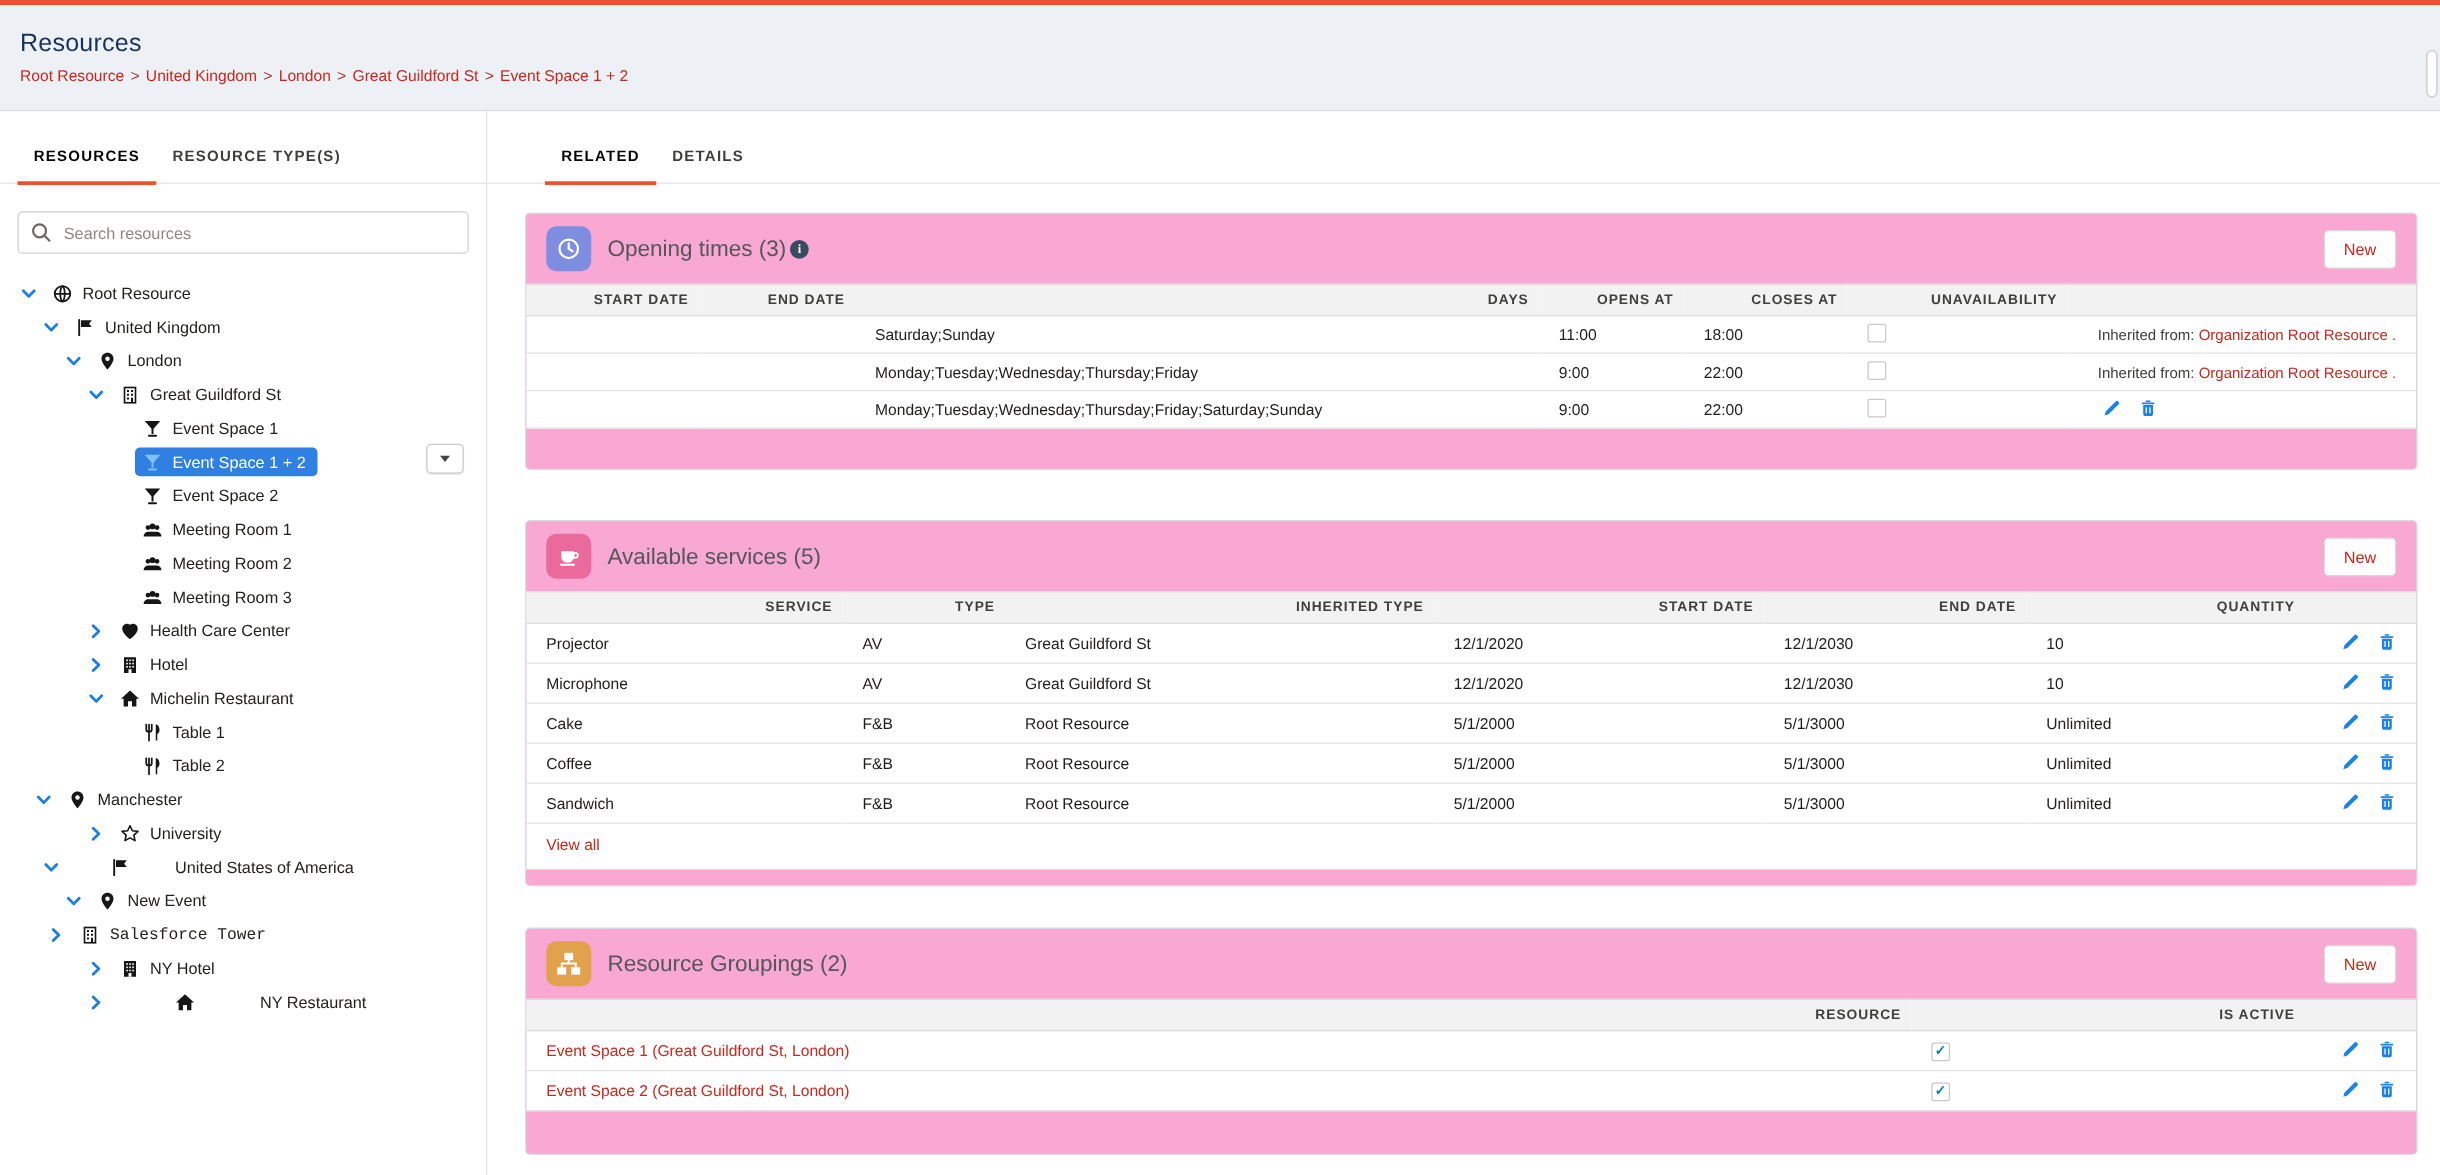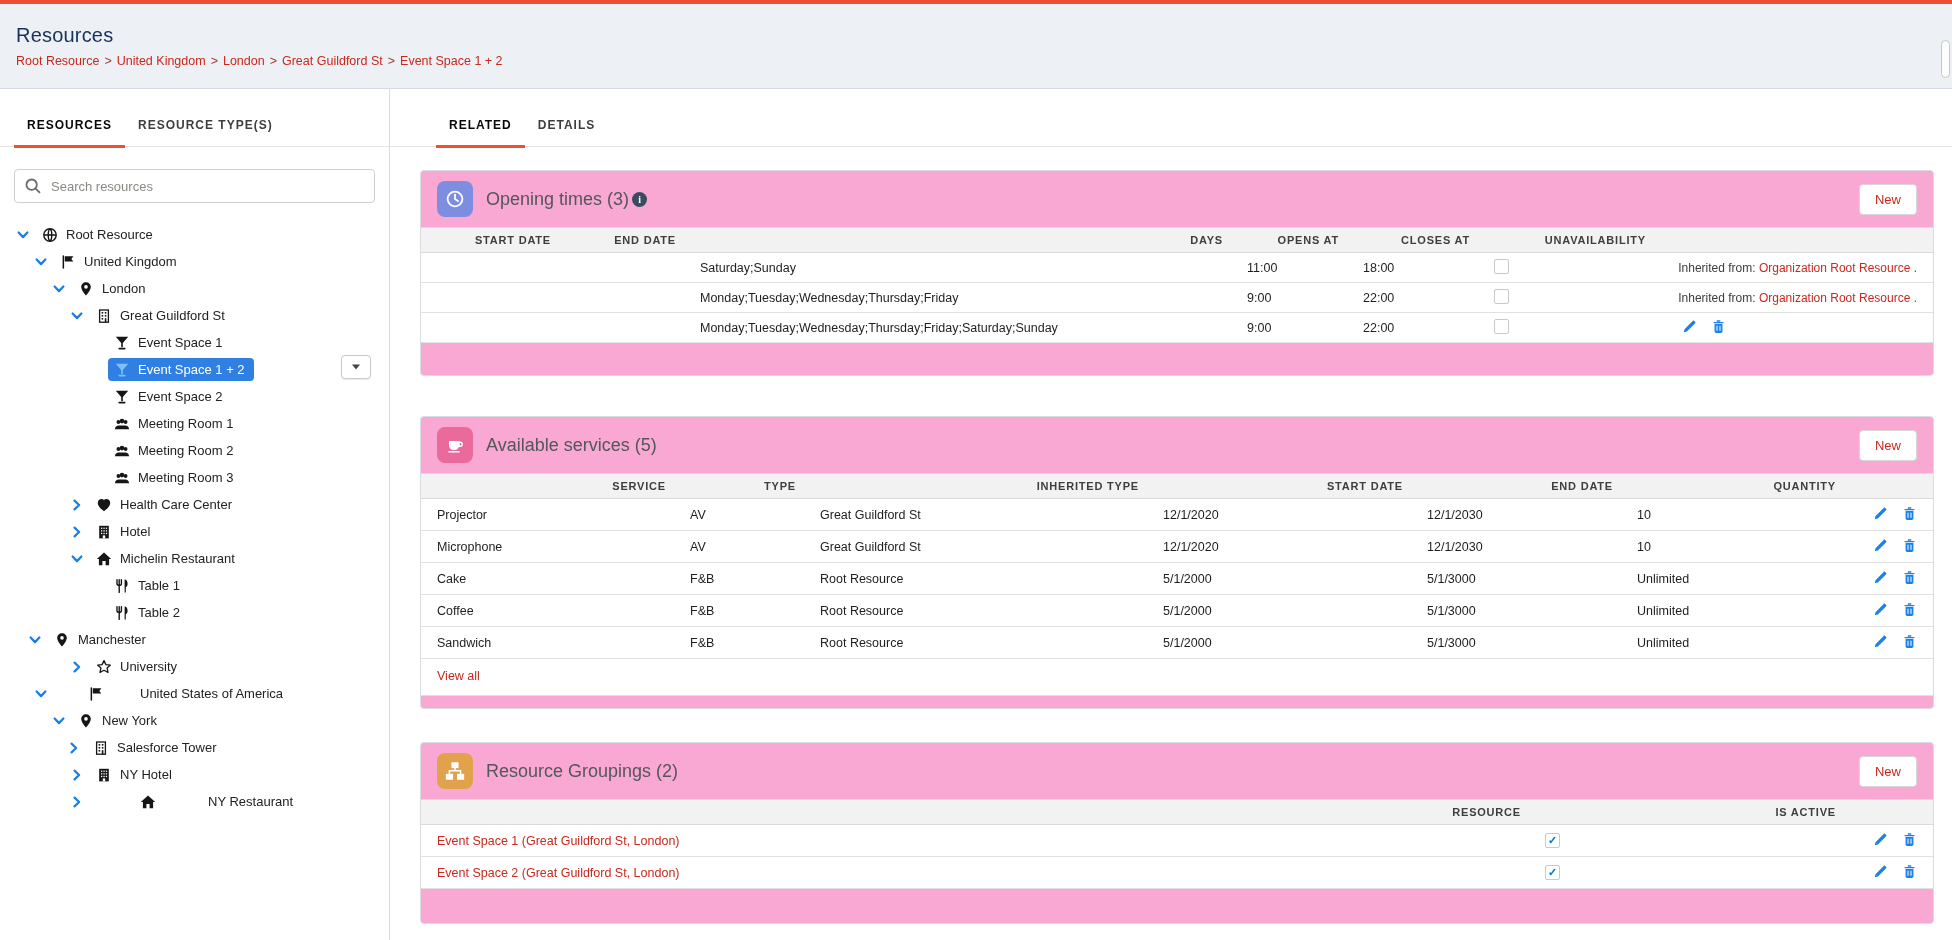--- a/index.html
+++ b/index.html
@@ -399,23 +399,23 @@
           <svg viewBox="0 0 16 16" fill="none" stroke="currentColor" stroke-width="2.6" stroke-linecap="round" stroke-linejoin="round">
             <path d="M3 5.2l5 5.2 5-5.2"></path>
           </svg>
         </span>
         <span class="tree-ico">
           <svg viewBox="0 0 16 16" fill="currentColor">
             <path d="M8 1.2C5.3 1.2 3.2 3.3 3.2 6c0 3.4 4.8 8.6 4.8 8.6S12.8 9.4 12.8 6c0-2.7-2.1-4.8-4.8-4.8z"></path>
             <circle cx="8" cy="5.9" r="1.8" fill="#fff"></circle>
           </svg>
         </span>
-        <span class="tree-label">New York</span>
-      </div>
-      <div class="tree-row" style="padding-left: 67px;">
+        <span class="tree-label">New Event</span>
+      </div>
+      <div class="tree-row" style="padding-left: 38px; font-family: Liberation Mono, monospace;">
         <span class="tree-chev">
           <svg viewBox="0 0 16 16" fill="none" stroke="currentColor" stroke-width="2.6" stroke-linecap="round" stroke-linejoin="round">
             <path d="M5.2 3l5.2 5-5.2 5"></path>
           </svg>
         </span>
         <span class="tree-ico">
           <svg viewBox="0 0 16 16" fill="none" stroke="currentColor" stroke-width="1.3">
             <rect x="3.6" y="2" width="8.8" height="12.2"></rect>
             <g fill="currentColor" stroke="none">
               <rect x="5.6" y="4" width="1.6" height="1.6"></rect>

